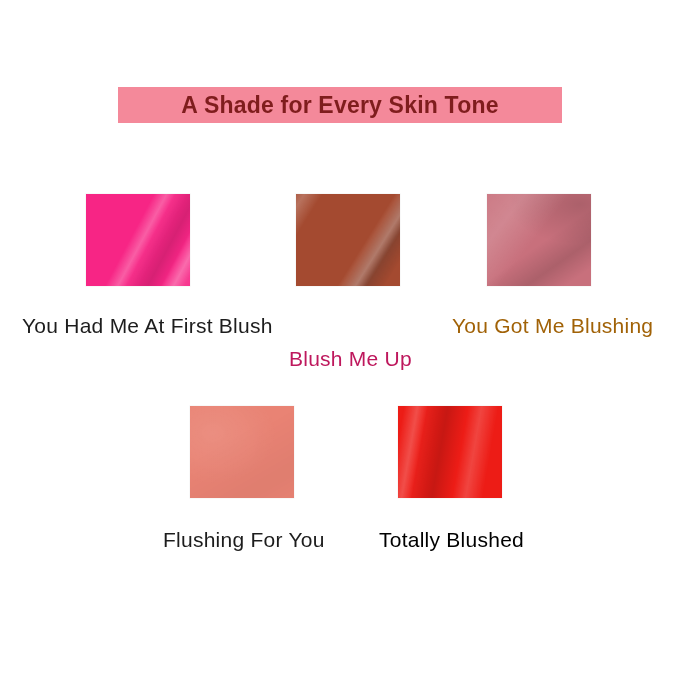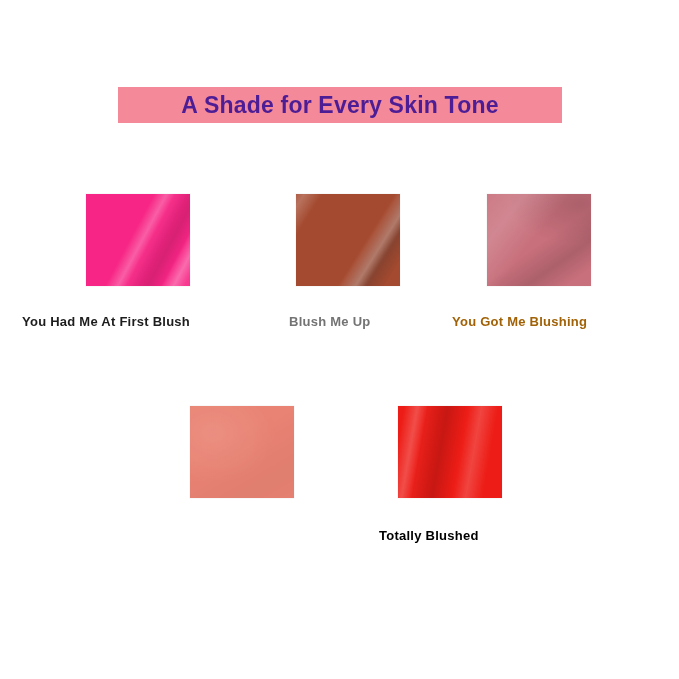--- a/index.html
+++ b/index.html
@@ -64,22 +64,22 @@
   .swatch .sheen {
     position: absolute;
     inset: -20%;
     pointer-events: none;
   }
   .swatch-label {
     position: absolute;
     white-space: nowrap;
     color: #1d1d1d;
     font-family: "Liberation Sans", sans-serif;
-    font-size: 13px;
-    font-weight: bold;
+    font-size: 21px;
+    font-weight: normal;
     letter-spacing: 0.25px;
     line-height: 1;
   }
 
   
   #cell-1 { left: 86px;  top: 194px; }
   #cell-2 { left: 296px; top: 194px; }
   #cell-3 { left: 487px; top: 194px; }
   
   #cell-4 { left: 190px; top: 406px; }
@@ -168,53 +168,54 @@
         rgba(0,0,0,0.00) 96%);
     opacity: 0.9;
   }
 </style>
 </head>
 <body style="background: rgb(255, 255, 255);">
 
 <div id="stage">
 
   <div class="title-banner" style="background: rgb(244, 137, 154);">
-    <span class="title-text" style="color: #4c1d95;">A Shade for Every Skin Tone</span>
+    <span class="title-text" style="color: #7f1d1d;">A Shade for Every Skin Tone</span>
   </div>
 
   <div class="swatch-cell" id="cell-1">
     <div class="swatch">
       <div class="base" id="base-1" style="background: rgb(247, 37, 133);"></div>
       <div class="sheen gloss-diag"></div>
     </div>
   </div>
   <div class="swatch-label" id="label-1" style="color: rgb(29, 29, 29);">You Had Me At First Blush</div>
 
   <div class="swatch-cell" id="cell-2">
     <div class="swatch">
       <div class="base" id="base-2" style="background: rgb(164, 74, 48);"></div>
       <div class="sheen gloss-diag-2"></div>
     </div>
   </div>
-  <div class="swatch-label" id="label-2" style="color: #737373;">Blush Me Up</div>
+  <div class="swatch-label" id="label-2" style="color: #be185d; margin-top: 33px;">Blush Me Up</div>
 
   <div class="swatch-cell" id="cell-3">
     <div class="swatch">
       <div class="base" id="base-3" style="background: rgb(200, 112, 124);"></div>
       <div class="sheen gloss-soft"></div>
     </div>
   </div>
   <div class="swatch-label" id="label-3" style="color: #a16207;">You Got Me Blushing</div>
 
   <div class="swatch-cell" id="cell-4">
     <div class="swatch">
       <div class="base" id="base-4" style="background: rgb(233, 131, 116);"></div>
       <div class="sheen matte-powder"></div>
     </div>
   </div>
+  <div class="swatch-label" id="label-4" style="color: rgb(29, 29, 29);">Flushing For You</div>
 
   <div class="swatch-cell" id="cell-5">
     <div class="swatch">
       <div class="base" id="base-5" style="background: rgb(237, 28, 22);"></div>
       <div class="sheen gloss-vertical"></div>
     </div>
   </div>
   <div class="swatch-label" id="label-5" style="color: #000000;">Totally Blushed</div>
 
 </div>

